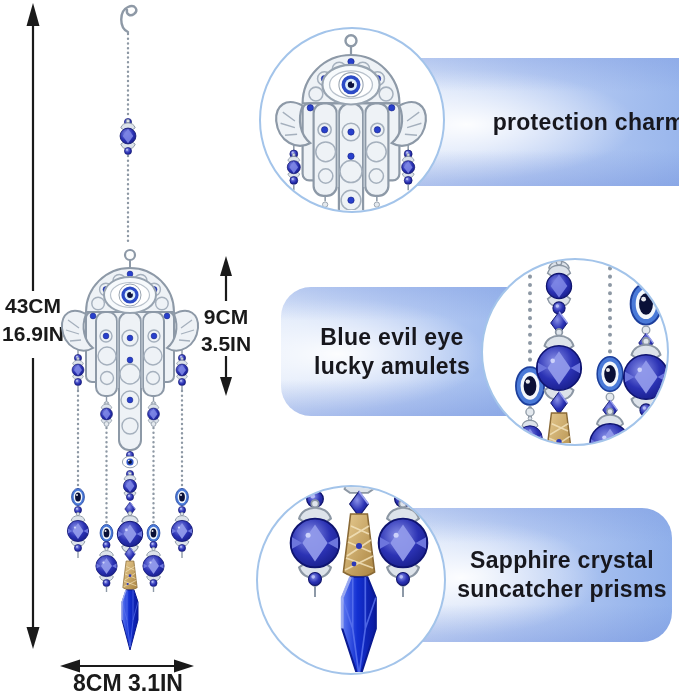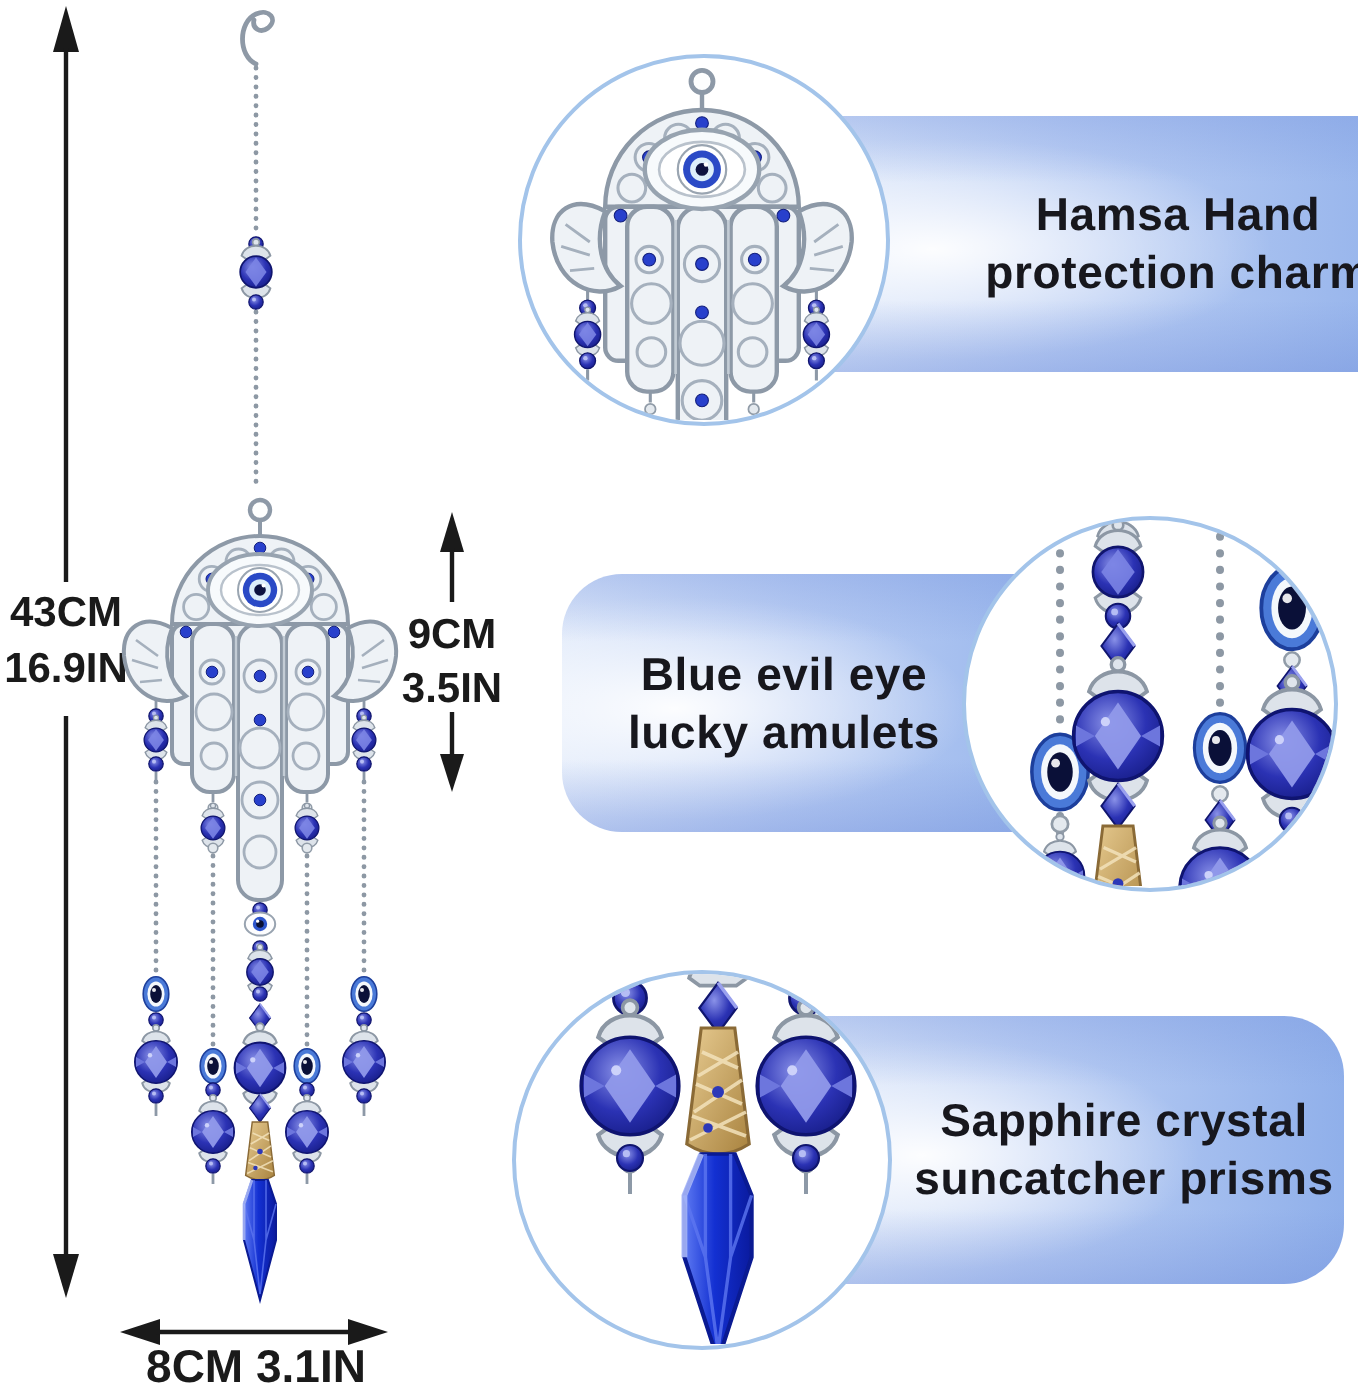--- a/index.html
+++ b/index.html
@@ -264,21 +264,20 @@
         <use href="#def-lantern" xlink:href="#def-lantern" transform="translate(130,534) scale(1.2)"></use>
         <use href="#def-bicone" xlink:href="#def-bicone" transform="translate(130,554)"></use>
         <use href="#def-goldcone" xlink:href="#def-goldcone" transform="translate(130,561) scale(0.92)"></use>
         <use href="#def-prism" xlink:href="#def-prism" transform="translate(130,590)"></use>
       </g>
     </g>
   </svg>
 
   <div class="label l1">
     <div class="lgrad"></div>
-    <span>Hamsa Hand</span>
     <span>protection charm</span>
   </div>
   <div class="label l3">
     <div class="lgrad"></div>
     <span>Sapphire crystal</span>
     <span>suncatcher prisms</span>
   </div>
   <div class="label l2">
     <div class="lgrad"></div>
     <span>Blue evil eye</span>

